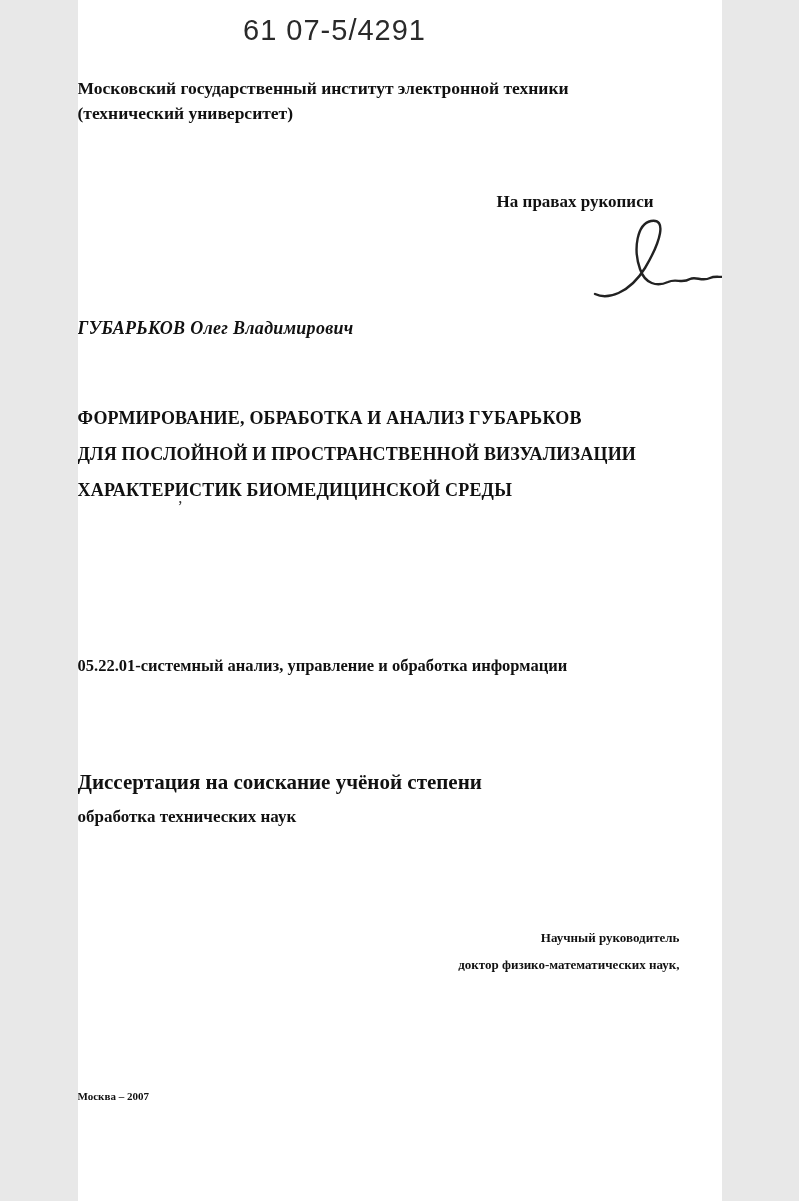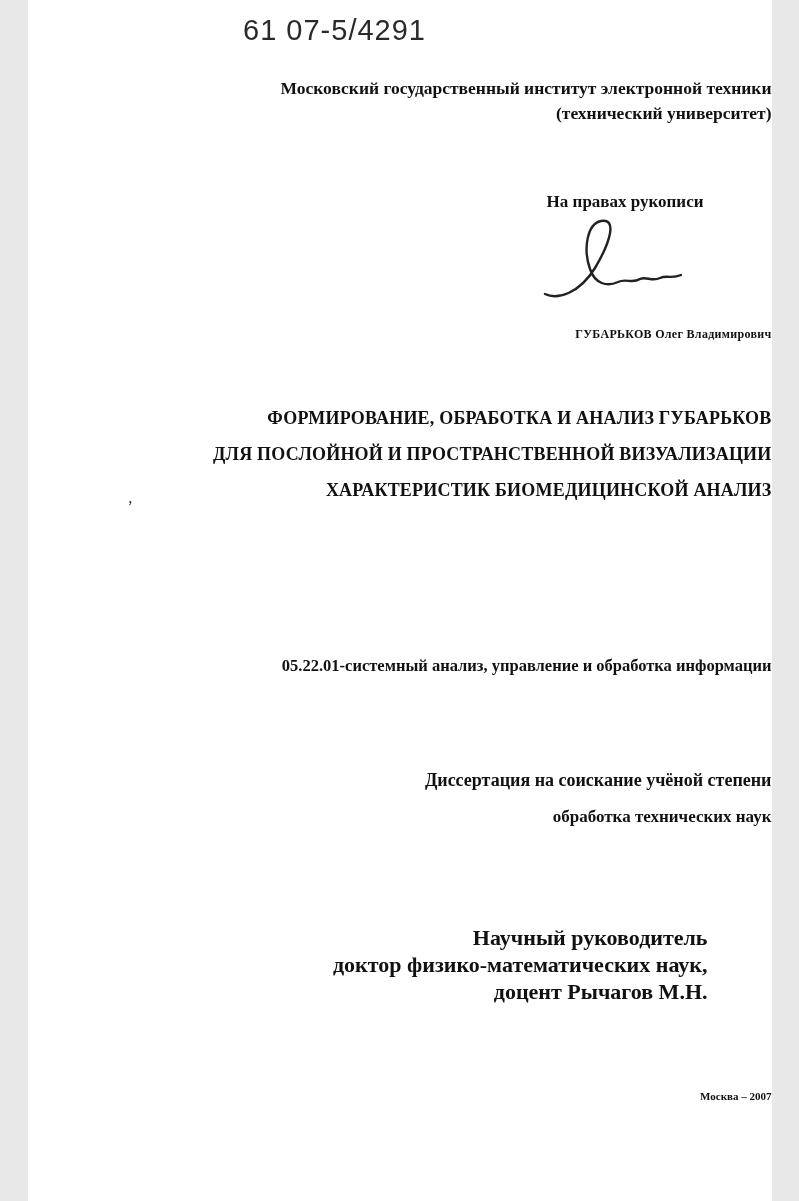--- a/index.html
+++ b/index.html
@@ -2,34 +2,34 @@
 <html><head>
 <meta charset="utf-8">
 <style>
   html, body {
     margin: 0;
     padding: 0;
     background: #e8e8e8;
   }
   .page {
     position: relative;
-    width: 744px;
+    width: 644px;
     height: 1201px;
     margin: 0 auto;
     background: #ffffff;
     color: #111111;
     font-family: "Liberation Serif", "DejaVu Serif", serif;
     overflow: hidden;
   }
   .abs {
     position: absolute;
     left: 0;
     right: 0;
   }
-  .center { text-align: right; }
+  .center { text-align: left; }
   .right  { text-align: right; }
   .bold   { font-weight: bold; }
 
   .catalog-number {
     top: 14px;
     text-align: center;
     font-family: "Liberation Sans", "DejaVu Sans", sans-serif;
     font-size: 29px;
     font-weight: 400;
     color: #2a2a2a;
@@ -49,49 +49,50 @@
     margin-left: 12px;
   }
   .signature-wrap {
     position: absolute;
     top: 212px;
     left: 505px;
     width: 160px;
     height: 100px;
   }
   .author {
-    top: 327px;
-    font-size: 12px;
+    top: 318px;
+    font-size: 18px;
     letter-spacing: 0.3px;
+    font-style: italic;
   }
   .title-block {
     top: 400px;
     font-size: 18px;
     line-height: 36px;
     letter-spacing: 0.2px;
   }
   .artifact-mark {
     position: absolute;
     top: 498px;
     left: 100px;
     font-size: 16px;
     color: #333;
   }
   .specialty {
     top: 652px;
     font-size: 16.5px;
     line-height: 27px;
   }
-  .degree-line-1 { top: 770px; font-size: 18px; }
+  .degree-line-1 { top: 770px; font-size: 21px; }
   .degree-line-2 { top: 807px; font-size: 17px; }
   .supervisor {
     top: 924px;
-    font-size: 22px;
+    font-size: 13px;
     line-height: 27px;
-    padding-right: 64px;
+    padding-right: 42px;
   }
   .city-year {
     top: 1090px;
     font-size: 11px;
   }
 </style>
 </head>
 <body>
 
 <div class="page">
@@ -115,34 +116,33 @@
                C 113 64, 119 70, 127 66
                C 133 63, 140 67, 148 63" fill="none" stroke="#222222" stroke-width="2.4" stroke-linecap="round" stroke-linejoin="round"></path>
     </svg>
   </div>
 
   <div class="abs author center bold">ГУБАРЬКОВ Олег Владимирович</div>
 
   <div class="abs title-block center bold">
     <div>ФОРМИРОВАНИЕ, ОБРАБОТКА И АНАЛИЗ ГУБАРЬКОВ</div>
     <div>ДЛЯ ПОСЛОЙНОЙ И ПРОСТРАНСТВЕННОЙ ВИЗУАЛИЗАЦИИ</div>
-    <div>ХАРАКТЕРИСТИК БИОМЕДИЦИНСКОЙ АНАЛИЗ</div>
+    <div>ХАРАКТЕРИСТИК БИОМЕДИЦИНСКОЙ СРЕДЫ</div>
   </div>
 
   <div class="artifact-mark">’</div>
 
   <div class="abs specialty center bold">
     <div>05.22.01-системный анализ, управление и обработка информации</div>
   </div>
 
   <div class="abs degree-line-1 center bold">Диссертация на соискание учёной степени</div>
 
   <div class="abs degree-line-2 center bold">обработка технических наук</div>
 
   <div class="abs supervisor right bold">
     <div>Научный руководитель</div>
     <div>доктор физико-математических наук,</div>
-    <div>доцент Рычагов М.Н.</div>
   </div>
 
   <div class="abs city-year center bold">Москва – 2007</div>
 
 </div>
 
 </body></html>

